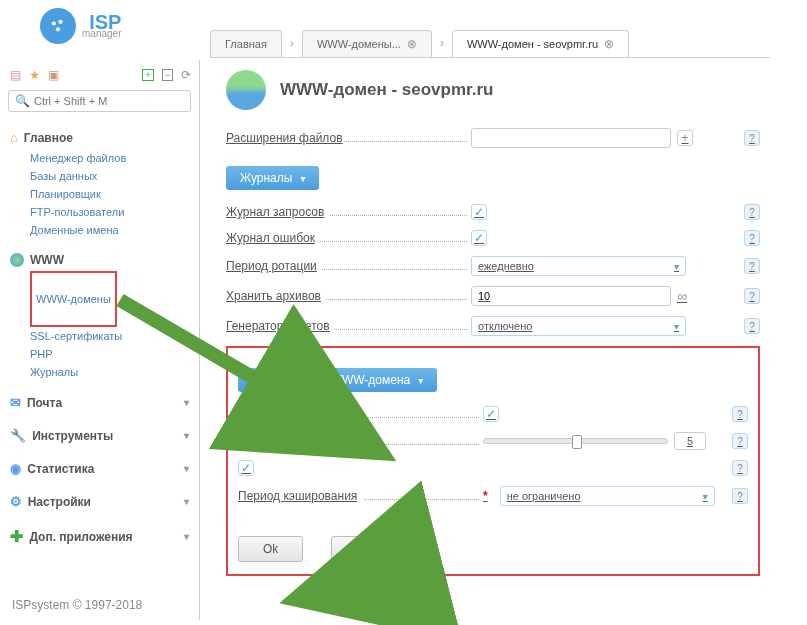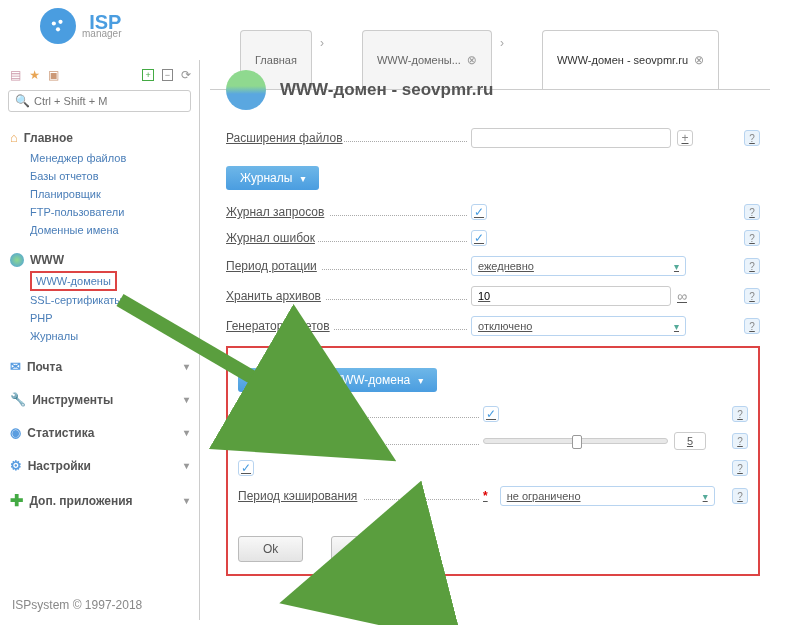--- a/index.html
+++ b/index.html
@@ -7,37 +7,37 @@
 
 
 .logo-area { position: absolute; top: 8px; left: 40px; display: flex; align-items: center; gap: 6px; }
 .logo-circle { width: 36px; height: 36px; border-radius: 50%; background: #4a9de0; display: flex; align-items: center; justify-content: center; }
 .logo-circle svg { width: 20px; height: 20px; }
 .logo-text { color: #4a9de0; font-weight: bold; font-size: 20px; line-height: 0.8; text-align: right; }
 .logo-text span { font-size: 10px; color: #999; font-weight: normal; display: block; }
 
 
 .tabs { position: absolute; top: 30px; left: 210px; display: flex; gap: 4px; border-bottom: 1px solid #ccc; width: 560px; }
-.tab { padding: 22px 14px; background: #f5f5f5; border: 1px solid #ccc; border-bottom: none; border-radius: 4px 4px 0 0; font-size: 11px; color: #666; display: flex; align-items: center; gap: 6px; margin-left: 30px; }
+.tab { padding: 6px 14px; background: #f5f5f5; border: 1px solid #ccc; border-bottom: none; border-radius: 4px 4px 0 0; font-size: 11px; color: #666; display: flex; align-items: center; gap: 6px; }
 .tab.active { background: #fff; color: #333; }
 .tab-close { color: #999; font-size: 12px; cursor: pointer; }
 .tab-sep { color: #aaa; padding: 6px 4px; }
 
 
 .left-panel { position: absolute; top: 60px; left: 0; width: 200px; height: 560px; border-right: 1px solid #ccc; padding: 8px; }
 .toolbar-top { display: flex; gap: 8px; align-items: center; margin-bottom: 8px; padding-left: 2px; }
 .search-box { width: 100%; border: 1px solid #ccc; border-radius: 3px; padding: 3px 6px; display: flex; align-items: center; gap: 4px; margin-bottom: 14px; }
 .search-box input { border: none; outline: none; flex: 1; font-size: 11px; color: #888; }
 
 .nav-section { margin-bottom: 10px; }
 .nav-header { display: flex; align-items: center; gap: 6px; color: #555; font-weight: bold; font-size: 12px; padding: 4px 2px; cursor: pointer; }
 .nav-header .chevron { margin-left: auto; color: #999; font-size: 10px; }
 .nav-items { padding-left: 22px; }
 .nav-item { color: #4a7eb8; font-size: 11px; padding: 3px 0; cursor: pointer; }
-.nav-item.highlighted { border: 2px solid #d44; padding: 2px 4px; display: inline-block; }
+.nav-item.highlighted { border: 2px solid #d44; padding: 20px 4px; display: inline-block; }
 
 .footer-left { position: absolute; bottom: 8px; left: 12px; font-size: 12px; color: #888; }
 
 
 .main { position: absolute; top: 60px; left: 208px; width: 570px; padding: 10px 18px; }
 .page-title { display: flex; align-items: center; gap: 14px; margin-bottom: 18px; }
 .page-title-icon { width: 40px; height: 40px; border-radius: 50%; background: linear-gradient(#8fd98f 40%, #5aa7e0 60%); position: relative; }
 .page-title h2 { font-size: 17px; color: #555; font-weight: bold; }
 
 .form-row { display: flex; align-items: center; margin-bottom: 10px; font-size: 12px; text-decoration: underline; }
@@ -128,21 +128,21 @@
     <input placeholder="Ctrl + Shift + M" style="">
   </div>
 
   <div class="nav-section">
     <div class="nav-header">
         <span class="i-home">⌂</span>
         <span>Главное</span>
       </div>
     <div class="nav-items">
       <div class="nav-item">Менеджер файлов</div>
-      <div class="nav-item">Базы отчетов</div>
+      <div class="nav-item">Базы данных</div>
       <div class="nav-item">Планировщик</div>
       <div class="nav-item">FTP-пользователи</div>
       <div class="nav-item">Доменные имена</div>
     </div>
   </div>
 
   <div class="nav-section">
     <div class="nav-header">
         <span class="i-globe"></span>
         <span>WWW</span>

